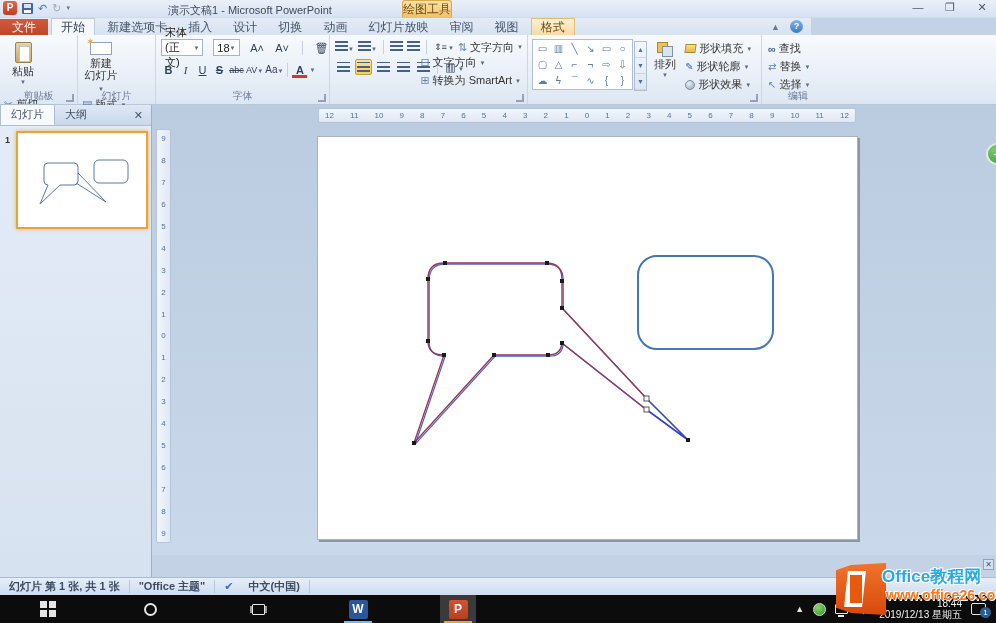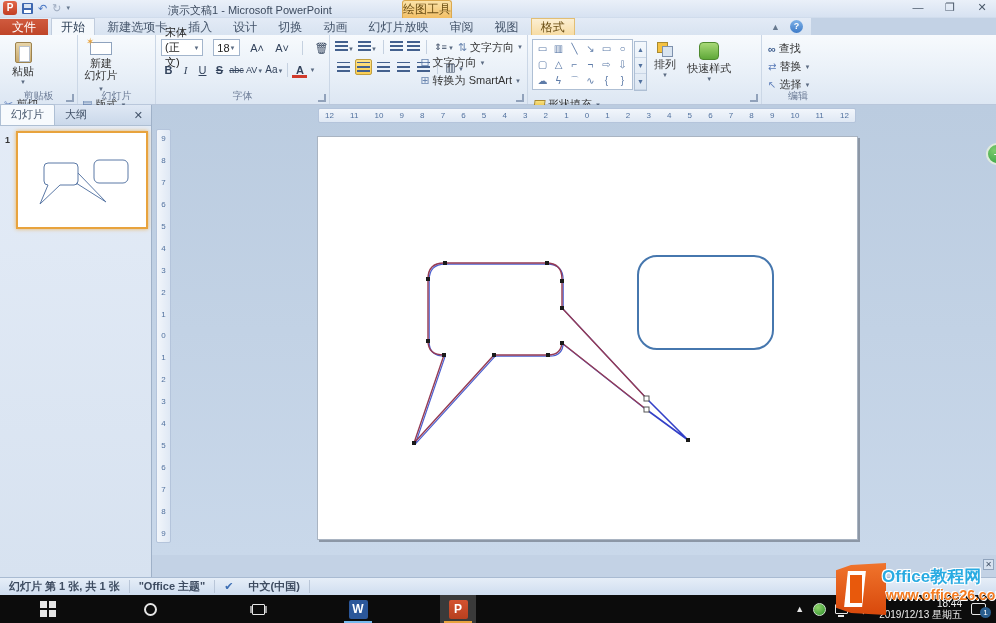--- a/index.html
+++ b/index.html
@@ -367,25 +367,20 @@
           <span class="shape-cell">{</span>
           <span class="shape-cell">}</span>
         </span><span class="gal-scroll">
         <span>▲</span>
         <span>▼</span>
         <span>▼</span>
       </span>
       <span class="bigbtn" style="width:30px;">
         <span class="ic-arrange"></span>
         <span class="cap">排列</span>
-          <span class="drop">▼</span>
-      </span>
-      <span class="bigbtn" style="width:52px;">
-        <span class="ic-qstyle"></span>
-        <span class="cap">快速样式</span>
           <span class="drop">▼</span>
       </span>
       <span class="smallcol" style="margin-left:2px;">
         <span class="sbtn">
             <span class="ic-fill"></span>
             <span>形状填充</span> 
             <span class="drop">▼</span>
           </span>
         <span class="sbtn">
             <span class="ic-outline">✎</span>

